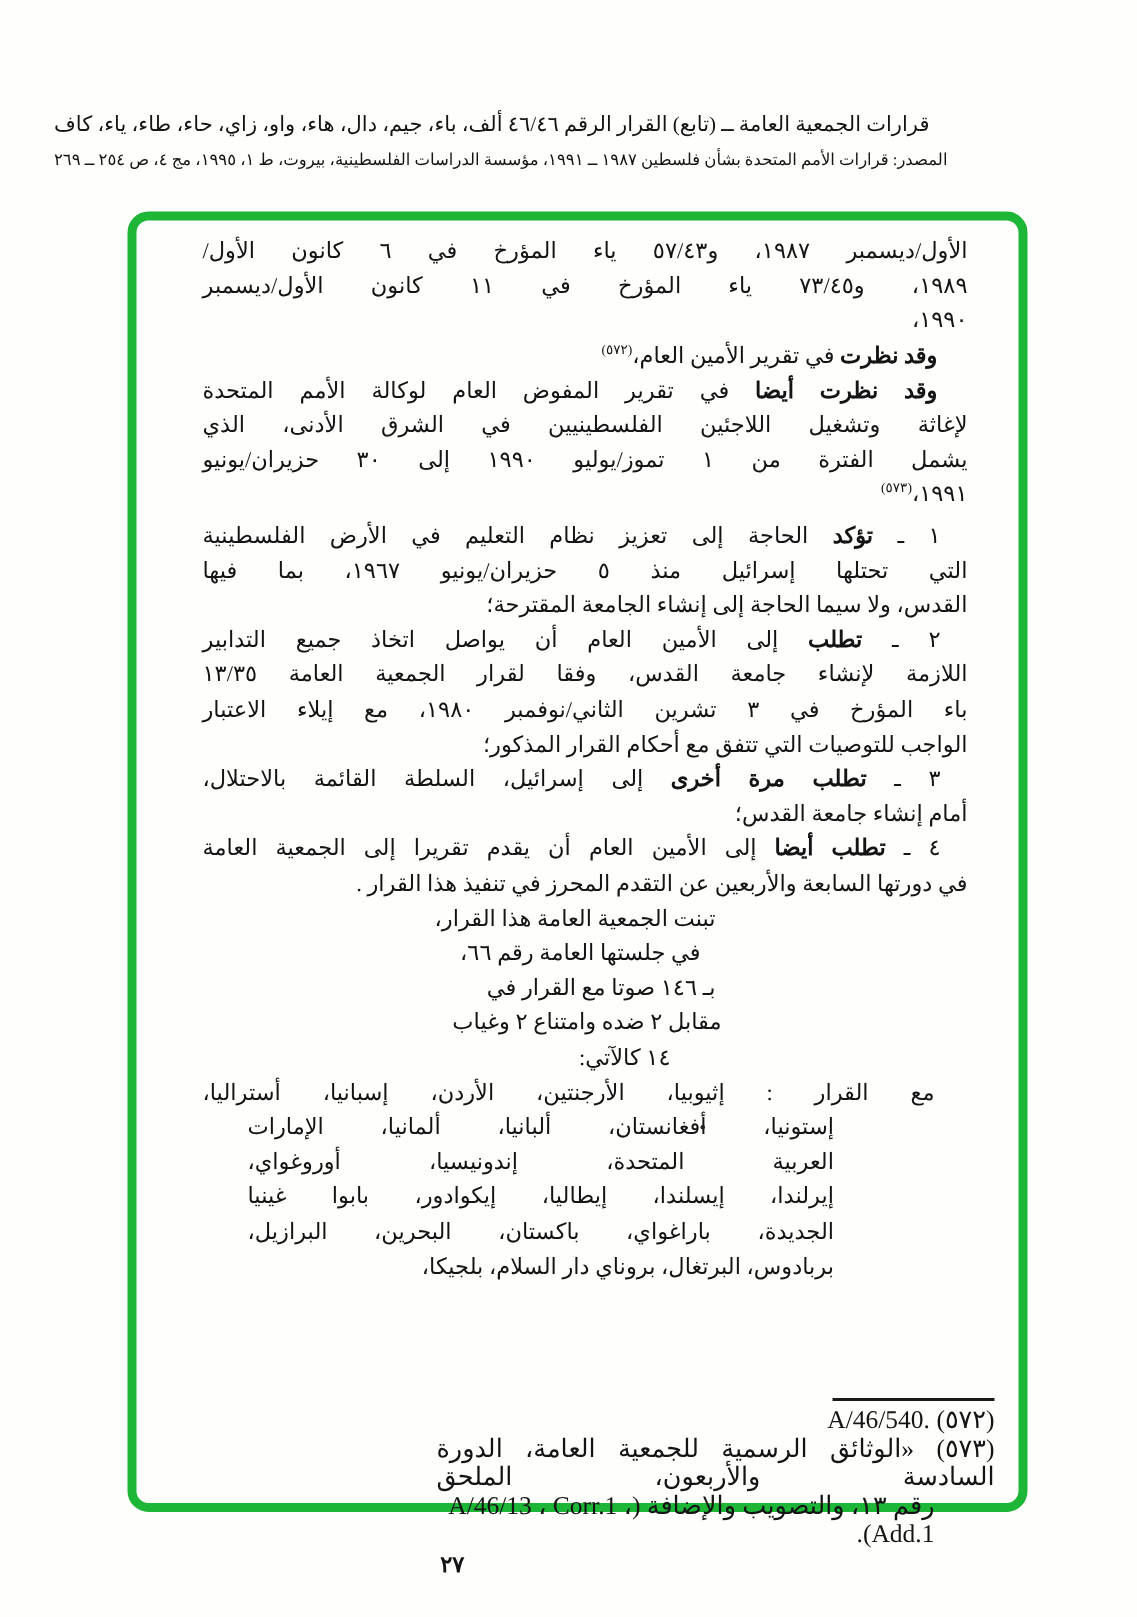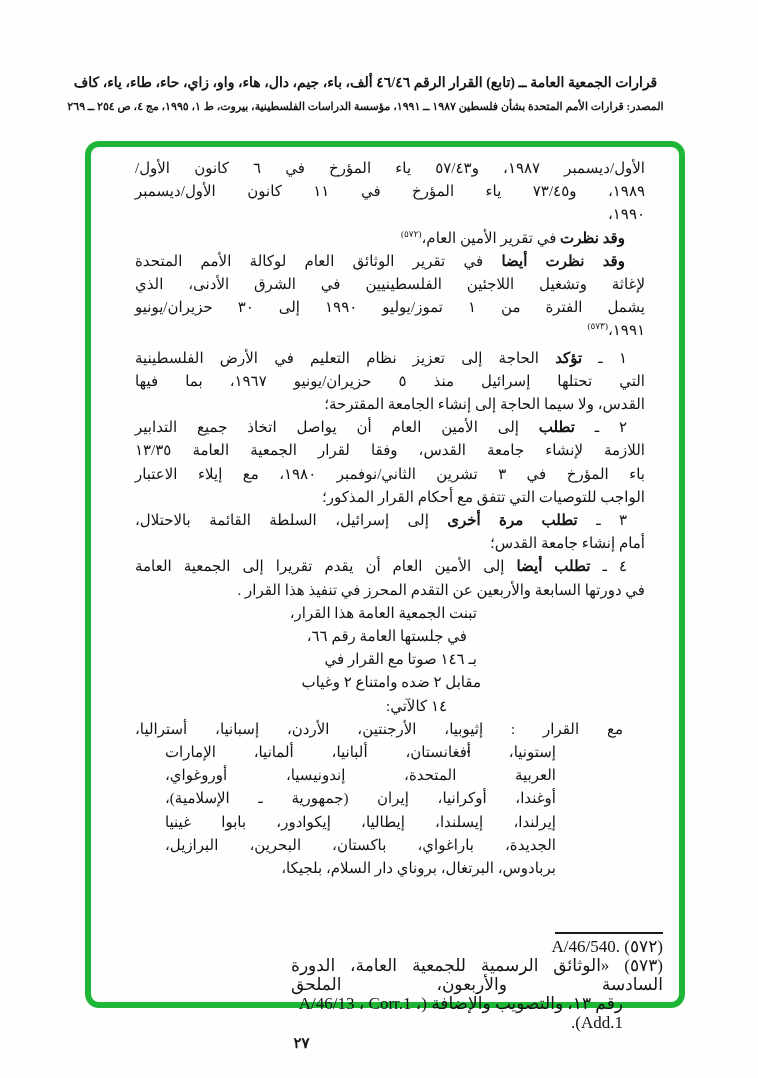--- a/index.html
+++ b/index.html
@@ -5,21 +5,21 @@
   * { box-sizing: border-box; }
   html, body { margin: 0; padding: 0; }
   body {
     width: 758px; height: 1078px; position: relative;
     background: #fefefc; color: #141414;
     font-family: "Liberation Serif", "DejaVu Serif", serif;
     overflow: hidden;
   }
   .hdr {
     position: absolute; right: 63px; left: 36px;
-    direction: rtl; text-align: center; font-weight: bold; white-space: nowrap;
+    direction: rtl; text-align: left; font-weight: normal; white-space: nowrap;
   }
   #hdr1 { top: 74px; font-size: 14px; letter-spacing: 0.2px; }
   #hdr2 { top: 100px; font-size: 11px; }
   .frame {
     position: absolute; left: 85px; top: 141px; width: 600px; height: 867px;
     border: 6px solid #1db637; border-radius: 14px; background: transparent;
   }
   .bodytext {
     position: absolute; top: 157px; right: 113px; width: 510px;
     direction: rtl; font-size: 15px;
@@ -53,21 +53,21 @@
 <div class="hdr" id="hdr1">قرارات الجمعية العامة ــ (تابع) القرار الرقم ٤٦/٤٦ ألف، باء، جيم، دال، هاء، واو، زاي، حاء، طاء، ياء، كاف</div>
 <div class="hdr" id="hdr2">المصدر: قرارات الأمم المتحدة بشأن فلسطين ١٩٨٧ ــ ١٩٩١، مؤسسة الدراسات الفلسطينية، بيروت، ط ١، ١٩٩٥، مج ٤، ص ٢٥٤ ــ ٢٦٩</div>
 
 <div class="frame" style="border-color: rgb(29, 182, 55);"></div>
 
 <div class="bodytext">
     <div class="bl jst"><span>الأول/ديسمبر ١٩٨٧، و٥٧/٤٣ ياء المؤرخ في ٦ كانون الأول/</span></div>
     <div class="bl jst"><span>١٩٨٩، و٧٣/٤٥ ياء المؤرخ في ١١ كانون الأول/ديسمبر</span></div>
     <div class="bl rgt"><span>١٩٩٠،</span></div>
     <div class="bl rgt" style="padding-right: 20px;"><span class="b">وقد نظرت</span><span> في تقرير الأمين العام،</span><sup>(٥٧٢)</sup></div>
-    <div class="bl jst" style="padding-right: 20px;"><span class="b">وقد نظرت أيضا</span><span> في تقرير الوثائق العام لوكالة الأمم المتحدة</span></div>
+    <div class="bl jst" style="padding-right: 20px;"><span class="b">وقد نظرت أيضا</span><span> في تقرير المفوض العام لوكالة الأمم المتحدة</span></div>
     <div class="bl jst"><span>لإغاثة وتشغيل اللاجئين الفلسطينيين في الشرق الأدنى، الذي</span></div>
     <div class="bl jst"><span>يشمل الفترة من ١ تموز/يوليو ١٩٩٠ إلى ٣٠ حزيران/يونيو</span></div>
     <div class="bl rgt"><span>١٩٩١،</span><sup>(٥٧٣)</sup></div>
     <div class="bl jst" style="padding-right: 18px; margin-top: 4px;"><span>١ ـ </span><span class="b">تؤكد</span><span> الحاجة إلى تعزيز نظام التعليم في الأرض الفلسطينية</span></div>
     <div class="bl jst"><span>التي تحتلها إسرائيل منذ ٥ حزيران/يونيو ١٩٦٧، بما فيها</span></div>
     <div class="bl rgt"><span>القدس، ولا سيما الحاجة إلى إنشاء الجامعة المقترحة؛</span></div>
     <div class="bl jst" style="padding-right: 18px;"><span>٢ ـ </span><span class="b">تطلب</span><span> إلى الأمين العام أن يواصل اتخاذ جميع التدابير</span></div>
     <div class="bl jst"><span>اللازمة لإنشاء جامعة القدس، وفقا لقرار الجمعية العامة ١٣/٣٥</span></div>
     <div class="bl jst"><span>باء المؤرخ في ٣ تشرين الثاني/نوفمبر ١٩٨٠، مع إيلاء الاعتبار</span></div>
     <div class="bl rgt"><span>الواجب للتوصيات التي تتفق مع أحكام القرار المذكور؛</span></div>
@@ -76,21 +76,20 @@
     <div class="bl jst" style="padding-right: 18px;"><span>٤ ـ </span><span class="b">تطلب أيضا</span><span> إلى الأمين العام أن يقدم تقريرا إلى الجمعية العامة</span></div>
     <div class="bl rgt"><span>في دورتها السابعة والأربعين عن التقدم المحرز في تنفيذ هذا القرار .</span></div>
     <div class="bl rgt" style="padding-right: 168px;"><span>تبنت الجمعية العامة هذا القرار،</span></div>
     <div class="bl rgt" style="padding-right: 178px;"><span>في جلستها العامة رقم ٦٦،</span></div>
     <div class="bl rgt" style="padding-right: 168px;"><span>بـ ١٤٦ صوتا مع القرار في</span></div>
     <div class="bl rgt" style="padding-right: 164px;"><span>مقابل ٢ ضده وامتناع ٢ وغياب</span></div>
     <div class="bl rgt" style="padding-right: 198px;"><span>١٤ كالآتي:</span></div>
     <div class="bl jst" style="padding-right: 22px;"><span>مع القرار : إثيوبيا، الأرجنتين، الأردن، إسبانيا، أستراليا،</span></div>
     <div class="bl jst" style="padding-right: 89px; padding-left: 30px;"><span>إستونيا، أفغانستان، ألبانيا، ألمانيا، الإمارات</span></div>
     <div class="bl jst" style="padding-right: 89px; padding-left: 30px;"><span>العربية المتحدة، إندونيسيا، أوروغواي،</span></div>
-    <div class="bl jst" style="padding-right: 89px; padding-left: 30px;"><span>أوغندا، أوكرانيا، إيران (جمهورية ـ الإسلامية)،</span></div>
     <div class="bl jst" style="padding-right: 89px; padding-left: 30px;"><span>إيرلندا، إيسلندا، إيطاليا، إيكوادور، بابوا غينيا</span></div>
     <div class="bl jst" style="padding-right: 89px; padding-left: 30px;"><span>الجديدة، باراغواي، باكستان، البحرين، البرازيل،</span></div>
     <div class="bl rgt" style="padding-right: 89px;"><span>بربادوس، البرتغال، بروناي دار السلام، بلجيكا،</span></div>
   </div>
 
 <div class="fnrule"></div>
 <div class="fns">
     <div class="fnl rgt"><span>(٥٧٢) </span><span dir="ltr">A/46/540.</span></div>
     <div class="fnl jst"><span>(٥٧٣) «الوثائق الرسمية للجمعية العامة، الدورة السادسة والأربعون، الملحق</span></div>
     <div class="fnl rgt" style="padding-right: 40px;"><span>رقم ١٣، والتصويب والإضافة (A/46/13 ، Corr.1 ، Add.1).</span></div>

